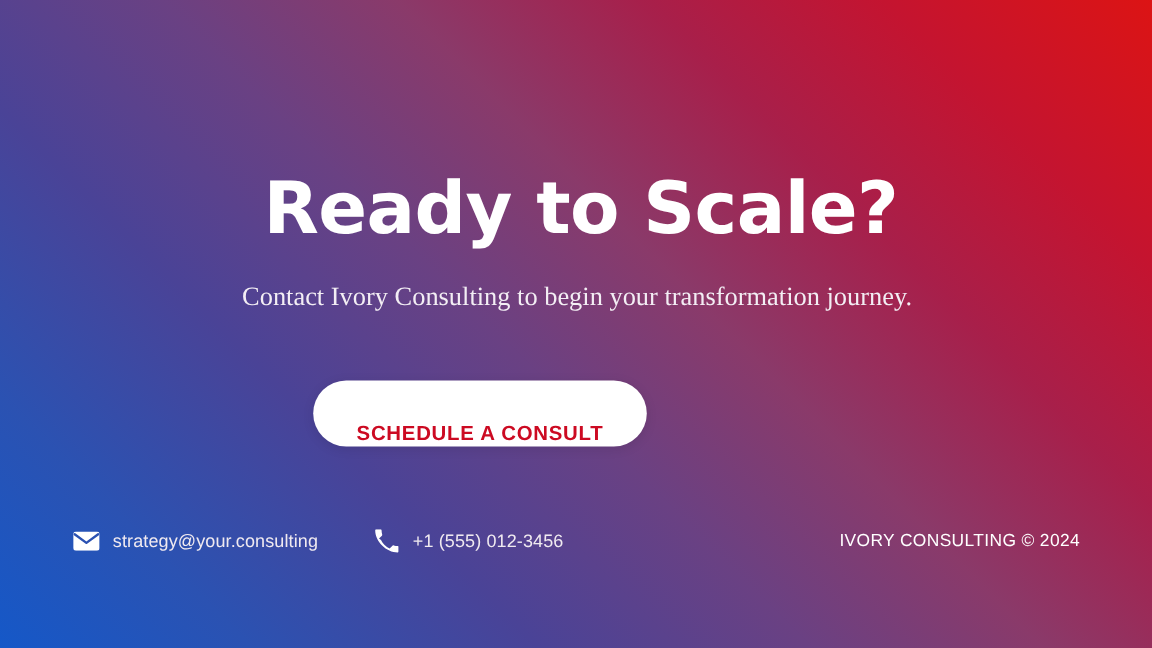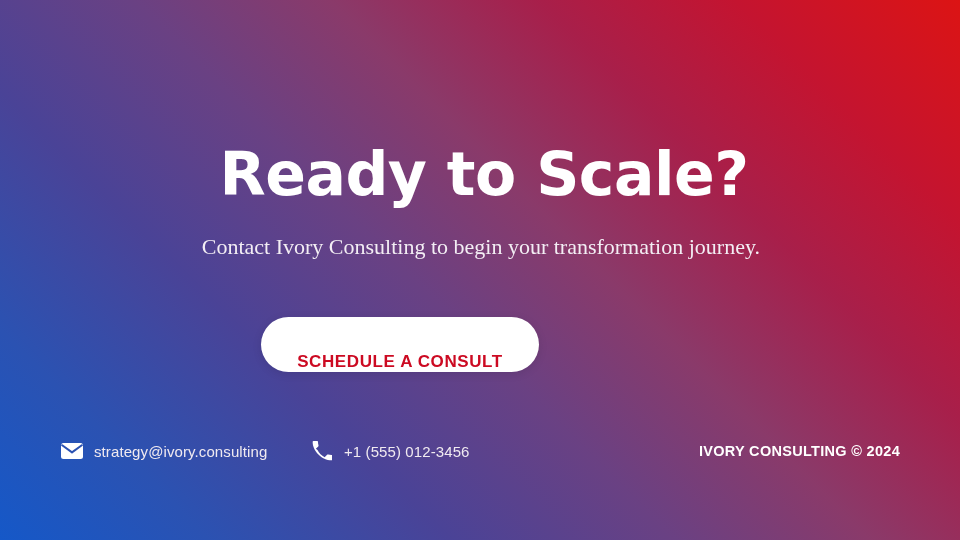--- a/index.html
+++ b/index.html
@@ -133,21 +133,21 @@
 
   .copyright {
     position: absolute;
     right: 0px;
     top: 0;
     height: 34px;
     display: flex;
     align-items: center;
     font-family: "Liberation Sans", sans-serif;
     font-size: 14.5px;
-    font-weight: 700;
+    font-weight: 400;
     letter-spacing: 0.3px;
     color: #ffffff;
     white-space: nowrap;
   }
 </style>
 </head>
 <body>
 
 <section class="cta-section">
   <div class="cta-inner">
@@ -162,21 +162,21 @@
 
     <div class="footer">
 
       <div class="contact-item contact-email">
         <span class="contact-icon">
           <svg width="22" height="16" viewBox="0 0 22 16" aria-hidden="true">
             <rect x="0" y="0" width="22" height="16" rx="2.5" ry="2.5" fill="#ffffff"></rect>
             <path d="M1.2 2.2 L11 9.4 L20.8 2.2" fill="none" stroke="#2b52b2" stroke-width="2" stroke-linecap="round" stroke-linejoin="round"></path>
           </svg>
         </span>
-        <span class="contact-text">strategy@ivory.consulting</span>
+        <span class="contact-text">strategy@your.consulting</span>
       </div>
 
       <div class="contact-item contact-phone">
         <span class="contact-icon">
           <svg width="20" height="20" viewBox="0 0 24 24" aria-hidden="true">
             <path fill="#ffffff" d="M6.6 10.8c1.9 3.7 4.9 6.7 8.6 8.6l2.9-2.9c.4-.4.9-.5 1.3-.3 1.2.4 2.6.6 4 .6.7 0 1.2.5 1.2 1.2V22c0 .7-.5 1.2-1.2 1.2C11.9 23.2.8 12.1.8 1.2.8.5 1.3 0 2 0h4c.7 0 1.2.5 1.2 1.2 0 1.4.2 2.8.6 4 .1.4 0 .9-.3 1.3l-2.9 2.9z"></path>
           </svg>
         </span>
         <span class="contact-text">+1 (555) 012-3456</span>
       </div>

